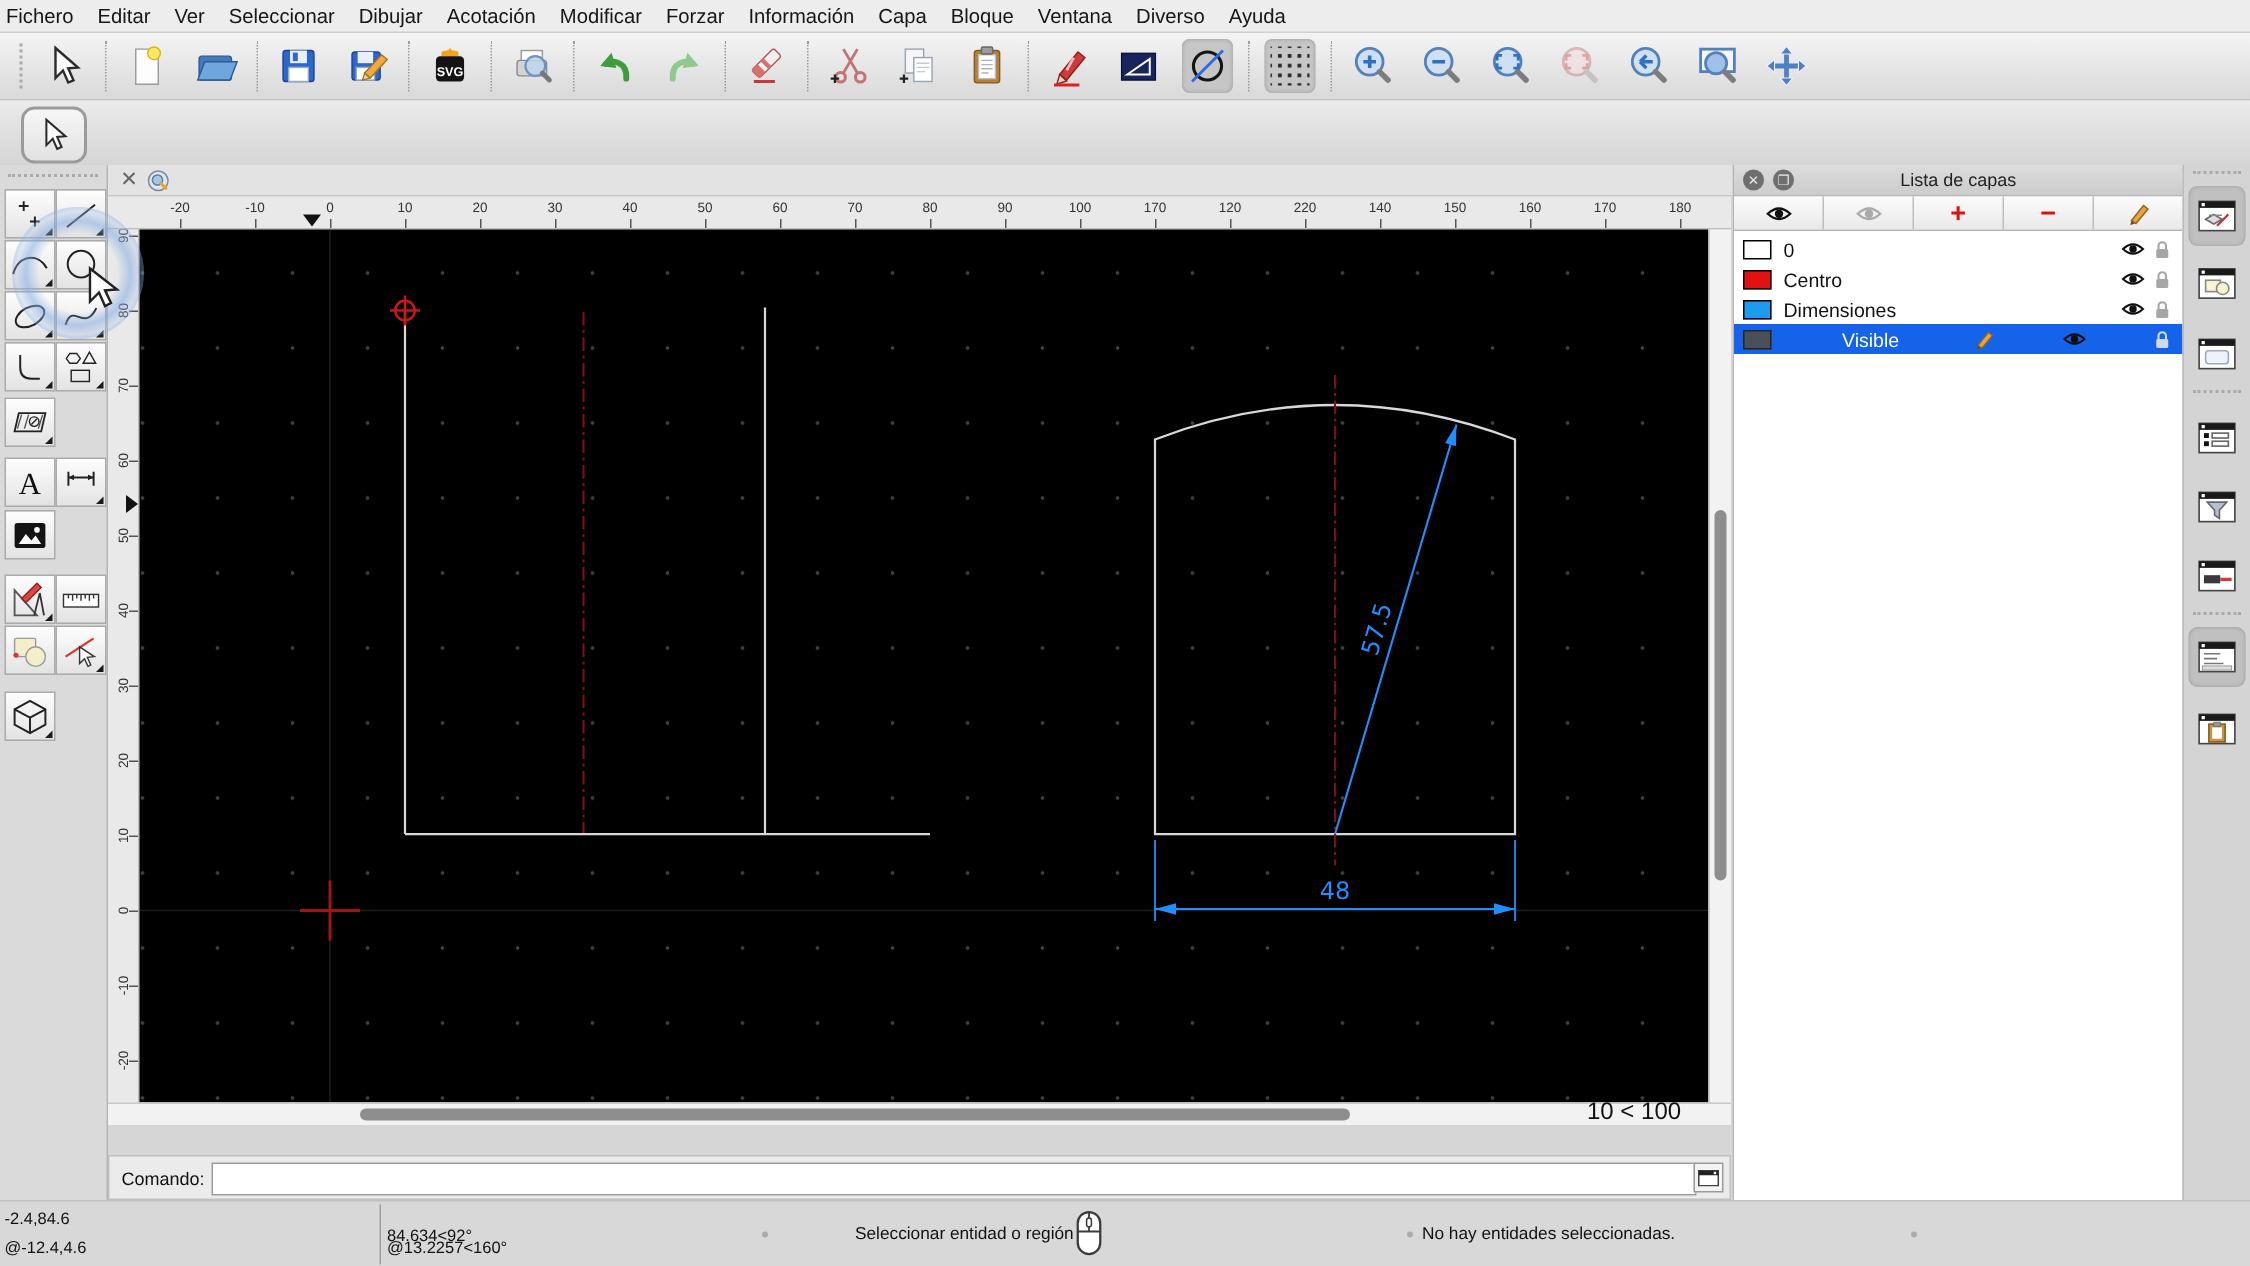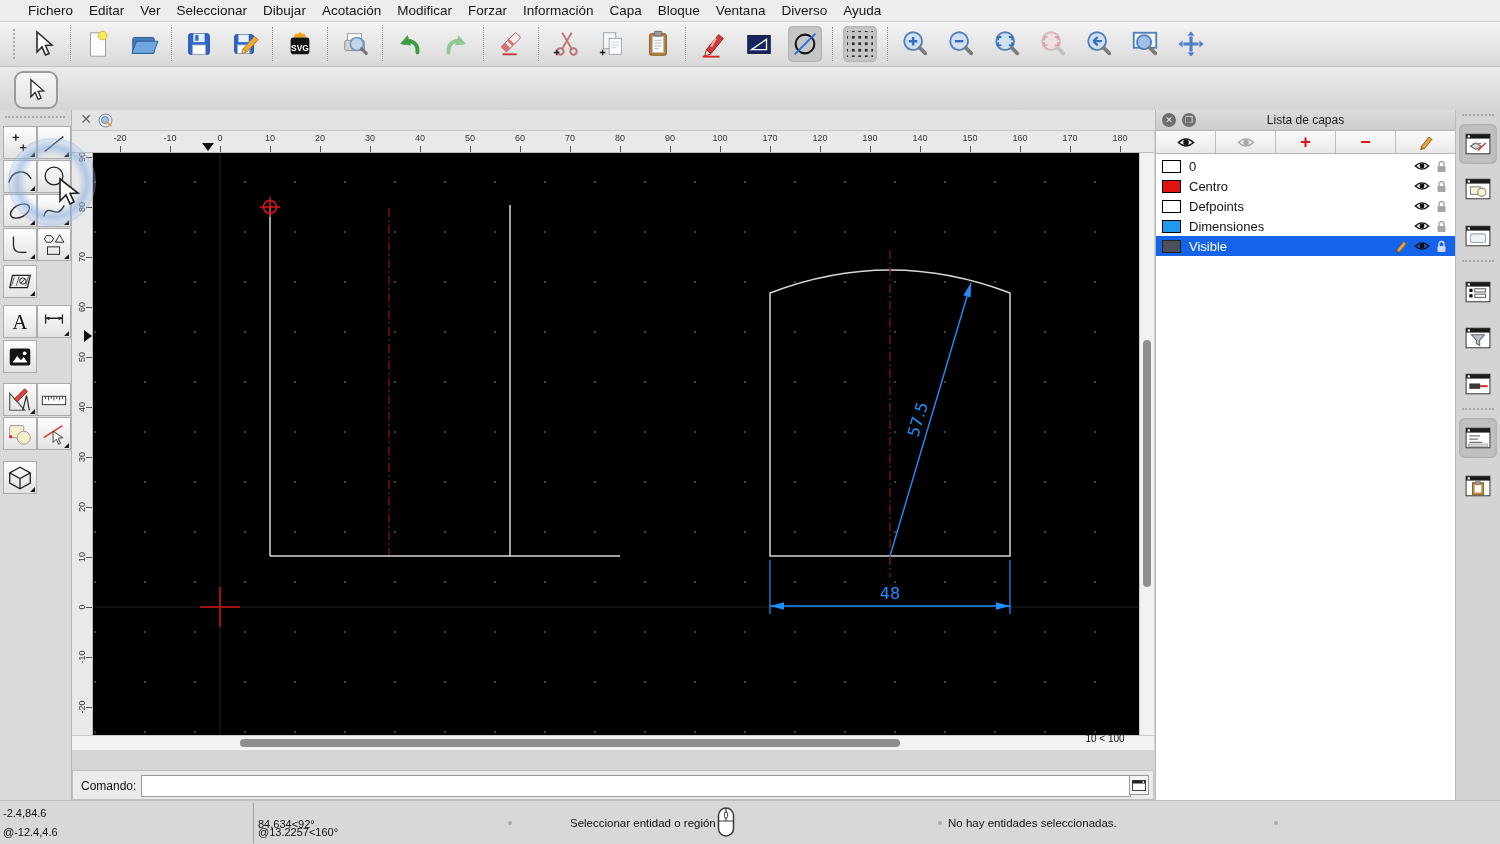--- a/index.html
+++ b/index.html
@@ -1,18 +1,18 @@
 <!DOCTYPE html>
 <html><head>
 <meta charset="utf-8">
 <style>
   html,body{margin:0;padding:0;background:#888;}
   #app{position:relative;width:1500px;height:844px;background:#d6d6d6;font-family:"Liberation Sans",sans-serif;overflow:hidden;-webkit-font-smoothing:antialiased;}
   
-  #menubar{position:absolute;left:0;top:0;width:1500px;height:22px;background:#ededed;border-bottom:1px solid #cfcfcf;display:flex;align-items:center;padding-left:28px;box-sizing:border-box;}
+  #menubar{position:absolute;left:0;top:0;width:1500px;height:22px;background:#ededed;border-bottom:1px solid #cfcfcf;display:flex;align-items:center;padding-left:4px;box-sizing:border-box;}
   .mi{font-size:13.5px;color:#161616;margin-right:16px;white-space:nowrap;cursor:default;}
   
   #toolbar1{position:absolute;left:0;top:22px;width:1500px;height:45px;background:linear-gradient(#f4f4f4,#d9d9d9);border-bottom:1px solid #c2c2c2;display:flex;align-items:center;padding-left:8px;box-sizing:border-box;}
   #toolbar2{position:absolute;left:0;top:67px;width:1500px;height:43px;background:linear-gradient(#ebebeb,#d5d5d5);border-bottom:1px solid #c2c2c2;}
   .tb{width:34px;height:36px;display:flex;align-items:center;justify-content:center;background:transparent;border:none;padding:0;margin:0 6px;position:relative;}
   .tb.on{background:#c6c6c6;border-radius:5px;box-shadow:inset 0 0 3px #9a9a9a;}
   .tb.dis{opacity:.55;}
   .tsep{width:0;height:34px;border-left:1px dotted #9a9a9a;margin:0 4px;}
   .hdl{width:0;height:30px;border-left:2px dotted #aaa;margin:0 5px;}
   #selbtn2{position:absolute;left:14px;top:4px;width:40px;height:34px;border:2px solid #9b9b9b;border-radius:9px;background:linear-gradient(#f6f6f6,#e2e2e2);display:flex;align-items:center;justify-content:center;}
@@ -35,40 +35,40 @@
   #hmarker{position:absolute;left:130px;top:12px;width:0;height:0;border-left:6px solid transparent;border-right:6px solid transparent;border-top:8px solid #111;}
   #vruler{position:absolute;left:72px;top:153px;width:21px;height:582px;background:#e9e9e9;border-right:1px solid #bbb;box-sizing:border-box;overflow:hidden;}
   .vlab{position:absolute;left:0;width:20px;height:14px;line-height:14px;text-align:center;font-size:9px;color:#333;transform:rotate(-90deg);}
   .vtick{position:absolute;right:0;height:1px;width:6px;background:#555;}
   #vmarker{position:absolute;left:12px;top:177px;width:0;height:0;border-top:6px solid transparent;border-bottom:6px solid transparent;border-left:8px solid #111;}
   #canvas{position:absolute;left:93px;top:153px;width:1046px;height:582px;background:#000;background-image:radial-gradient(circle,#3f3f3f 1.1px,transparent 1.5px);background-size:50px 50px;background-position:27px 54px;}
   #vscroll{position:absolute;left:1139px;top:153px;width:15px;height:582px;background:#f2f2f2;border-left:1px solid #c9c9c9;box-sizing:border-box;}
   #vthumb{position:absolute;left:3px;top:187px;width:8px;height:247px;background:#8e8e8e;border-radius:4px;}
   #hscroll{position:absolute;left:72px;top:735px;width:1082px;height:15px;background:#f2f2f2;border-top:1px solid #c9c9c9;box-sizing:border-box;}
   #hthumb{position:absolute;left:168px;top:3px;width:660px;height:8px;background:#8e8e8e;border-radius:4px;}
-  #zoomlabel{position:absolute;left:1058px;top:733px;width:94px;height:16px;text-align:center;font-size:10px;color:#111;z-index:5;}
+  #zoomlabel{position:absolute;left:1058px;top:733px;width:94px;height:16px;text-align:left;font-size:16px;color:#111;z-index:5;}
   
   #cmdhistory{position:absolute;left:72px;top:750px;width:1082px;height:20px;background:#fff;border:1px solid #9fb0c8;box-sizing:border-box;font-size:12px;line-height:18px;padding-left:8px;color:#1b1bc4;}
   #cmdhistory .lbl{font-style:italic;}
   #cmdrow{position:absolute;left:72px;top:770px;width:1082px;height:30px;background:#ebebeb;border:1px solid #c0c0c0;box-sizing:border-box;}
   #cmdlabel{position:absolute;left:8px;top:8px;font-size:12px;color:#111;}
   #cmdinput{position:absolute;left:68px;top:4px;width:980px;height:20px;border:1px solid #9a9a9a;background:#fff;font-size:12px;padding:0 4px;}
   #cmdbtn{position:absolute;left:1056px;top:4px;width:20px;height:20px;border:1px solid #9a9a9a;background:#f4f4f4;display:flex;align-items:center;justify-content:center;padding:0;}
   
   #layerdock{position:absolute;left:1155px;top:110px;width:300px;height:690px;background:#fff;border-left:1px solid #b5b5b5;box-sizing:border-box;}
   #ldhead{position:absolute;left:0;top:0;width:100%;height:21px;background:linear-gradient(#dcdcdc,#cccccc);border-bottom:1px solid #b5b5b5;box-sizing:border-box;}
   .hdrbtn{position:absolute;top:3px;width:14px;height:14px;border-radius:50%;background:#6f6f6f;color:#e8e8e8;font-size:9px;line-height:14px;text-align:center;}
   #ldtitle{position:absolute;left:0;top:3px;width:100%;text-align:center;font-size:12px;color:#222;}
   #ldtools{position:absolute;left:0;top:21px;width:100%;height:23px;display:flex;background:linear-gradient(#fbfbfb,#e9e9e9);border-bottom:1px solid #b5b5b5;box-sizing:border-box;}
   .ldt{flex:1;border-right:1px solid #bdbdbd;display:flex;align-items:center;justify-content:center;background:transparent;border-top:none;border-bottom:none;border-left:none;padding:0;}
   .ldt:last-child{border-right:none;}
   .plusminus{font-size:18px;font-weight:bold;color:#dd1111;line-height:16px;}
   #ldrows{position:absolute;left:0;top:46px;width:100%;}
   .lrow{height:20px;display:flex;align-items:center;font-size:13px;color:#111;}
-  .lrow.sel{background:#1563e9;color:#fff;}
+  .lrow.sel{background:#1563e9;color:#fff;gap:39px;}
   .swatch{width:17px;height:11px;border:1px solid #000;margin-left:6px;flex:none;}
   .lname{margin-left:8px;flex:1;white-space:nowrap;}
   .licon{margin-right:6px;flex:none;display:flex;}
   
   #rightbar{position:absolute;left:1455px;top:110px;width:45px;height:690px;background:#d4d4d4;border-left:1px solid #bbb;box-sizing:border-box;}
   .rb{position:absolute;left:3px;width:38px;height:40px;border:none;background:transparent;display:flex;align-items:center;justify-content:center;padding:0;}
   .rb.on{background:#c0c0c0;border-radius:6px;box-shadow:inset 0 0 3px #999;}
   .rsep{position:absolute;left:6px;width:32px;border-top:2px dotted #aaa;}
   
   #statusbar{position:absolute;left:0;top:800px;width:1500px;height:44px;background:#d8d8d8;border-top:1px solid #c0c0c0;box-sizing:border-box;font-size:11px;color:#111;}
@@ -430,21 +430,21 @@
       <span class="hlab" style="left:533px">80</span>
       <span class="htick" style="left:548px"></span>
       <span class="hlab" style="left:583px">90</span>
       <span class="htick" style="left:598px"></span>
       <span class="hlab" style="left:633px">100</span>
       <span class="htick" style="left:648px"></span>
       <span class="hlab" style="left:683px">170</span>
       <span class="htick" style="left:698px"></span>
       <span class="hlab" style="left:733px">120</span>
       <span class="htick" style="left:748px"></span>
-      <span class="hlab" style="left:783px">190</span>
+      <span class="hlab" style="left:783px">220</span>
       <span class="htick" style="left:798px"></span>
       <span class="hlab" style="left:833px">140</span>
       <span class="htick" style="left:848px"></span>
       <span class="hlab" style="left:883px">150</span>
       <span class="htick" style="left:898px"></span>
       <span class="hlab" style="left:933px">160</span>
       <span class="htick" style="left:948px"></span>
       <span class="hlab" style="left:983px">170</span>
       <span class="htick" style="left:998px"></span>
       <span class="hlab" style="left:1033px">180</span>
@@ -598,36 +598,20 @@
             </svg>
           </span>
           <span class="licon" style="margin-right:8px">
             <svg width="11" height="13" viewBox="0 0 11 13">
               <path d="M3,6 V4 a2.5,2.5 0 0 1 5,0 V6" fill="none" stroke="#a6a6a6" stroke-width="1.4"></path>
               <rect x="1.5" y="6" width="8" height="6" rx="1" fill="#a6a6a6"></rect>
             </svg>
           </span>
         </div>
         <div class="lrow">
-          <span class="swatch" style="background:#ffffff"></span>
-          <span class="lname">Defpoints</span>
-          <span class="licon">
-            <svg width="16" height="12" viewBox="0 0 18 13">
-              <path d="M1.5,6.5 Q9,-.5 16.5,6.5 Q9,13.5 1.5,6.5Z" fill="none" stroke="#111" stroke-width="1.5"></path>
-              <circle cx="9" cy="6.5" r="2.8" fill="#111"></circle>
-            </svg>
-          </span>
-          <span class="licon" style="margin-right:8px">
-            <svg width="11" height="13" viewBox="0 0 11 13">
-              <path d="M3,6 V4 a2.5,2.5 0 0 1 5,0 V6" fill="none" stroke="#a6a6a6" stroke-width="1.4"></path>
-              <rect x="1.5" y="6" width="8" height="6" rx="1" fill="#a6a6a6"></rect>
-            </svg>
-          </span>
-        </div>
-        <div class="lrow">
           <span class="swatch" style="background:#1e9aef"></span>
           <span class="lname">Dimensiones</span>
           <span class="licon">
             <svg width="16" height="12" viewBox="0 0 18 13">
               <path d="M1.5,6.5 Q9,-.5 16.5,6.5 Q9,13.5 1.5,6.5Z" fill="none" stroke="#111" stroke-width="1.5"></path>
               <circle cx="9" cy="6.5" r="2.8" fill="#111"></circle>
             </svg>
           </span>
           <span class="licon" style="margin-right:8px">
             <svg width="11" height="13" viewBox="0 0 11 13">

